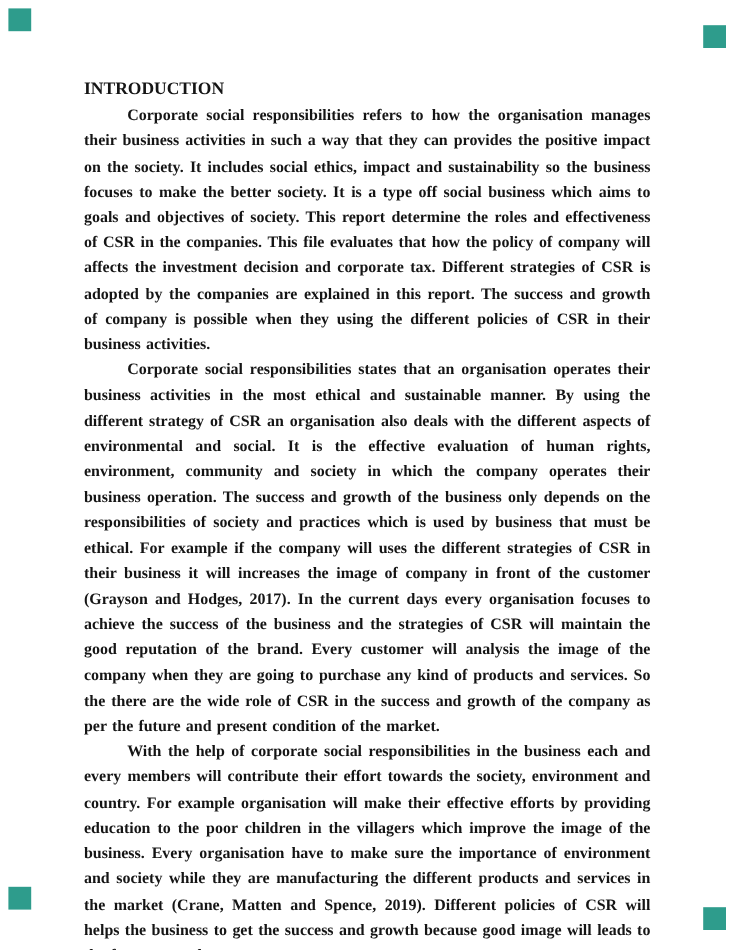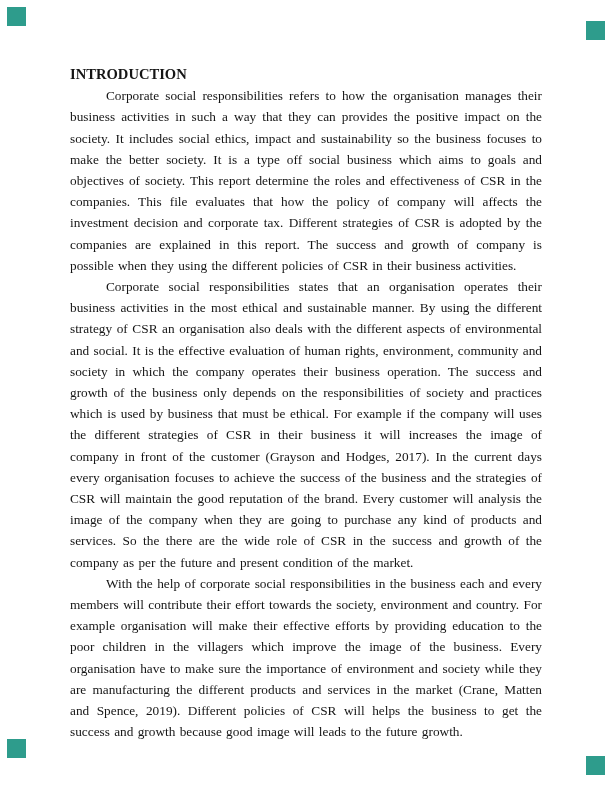--- a/index.html
+++ b/index.html
@@ -39,20 +39,21 @@
     font-size: 14.6px;
     font-weight: bold;
     line-height: 21.2px;
     margin: 0;
     text-align: left;
   }
   .body-paragraph {
     margin: 0;
     text-indent: 36px;
     word-spacing: 1px;
+    font-weight: bold;
   }
 </style>
 </head>
 <body>
 
 <div class="page" style="background: rgb(255, 255, 255);">
 
   <div class="corner-marker marker-tl" style="background: rgb(46, 156, 140);"></div>
   <div class="corner-marker marker-tr" style="background: rgb(46, 156, 140);"></div>
   <div class="corner-marker marker-bl" style="background: rgb(46, 156, 140);"></div>

